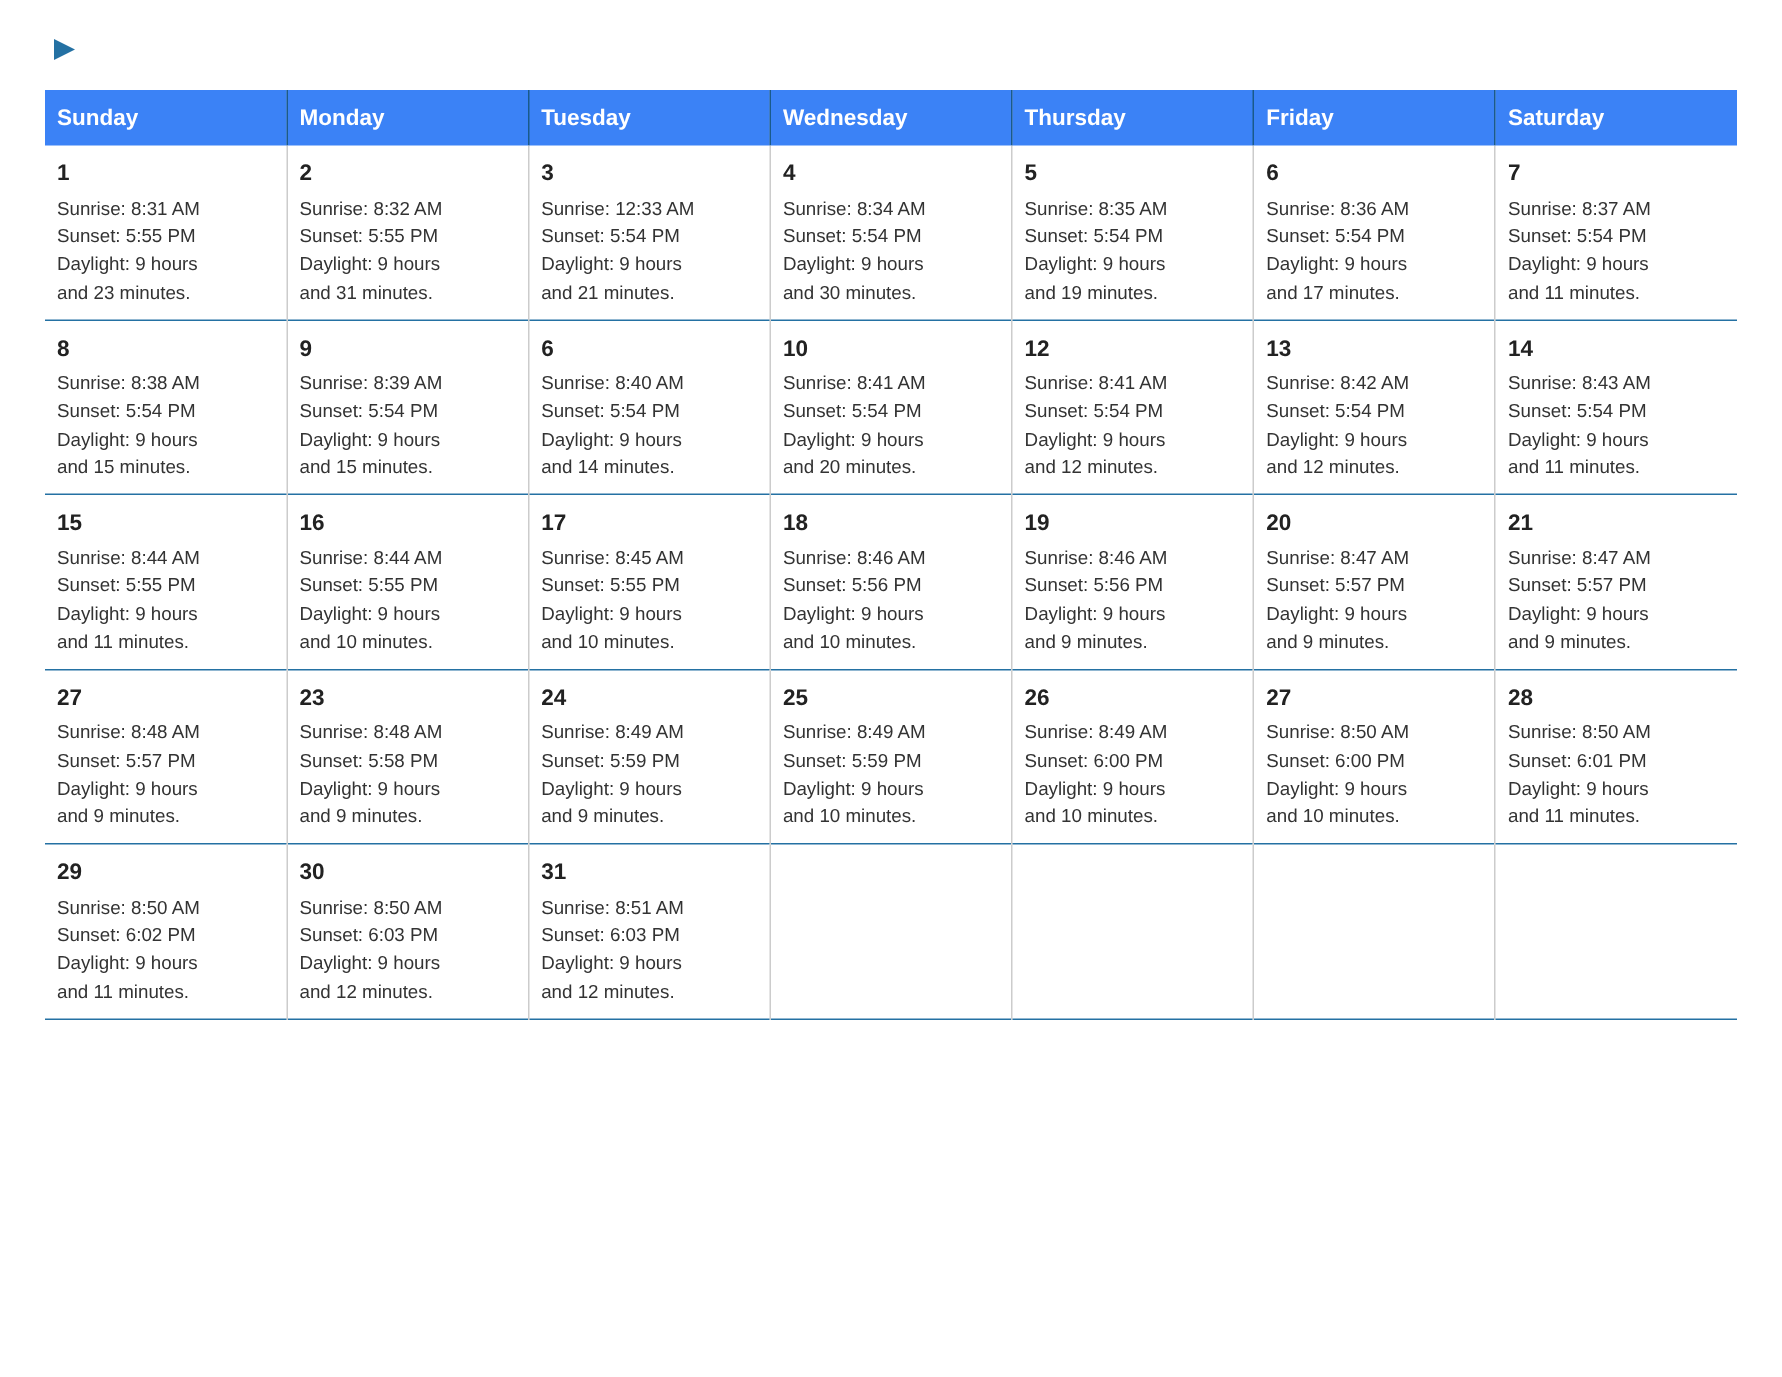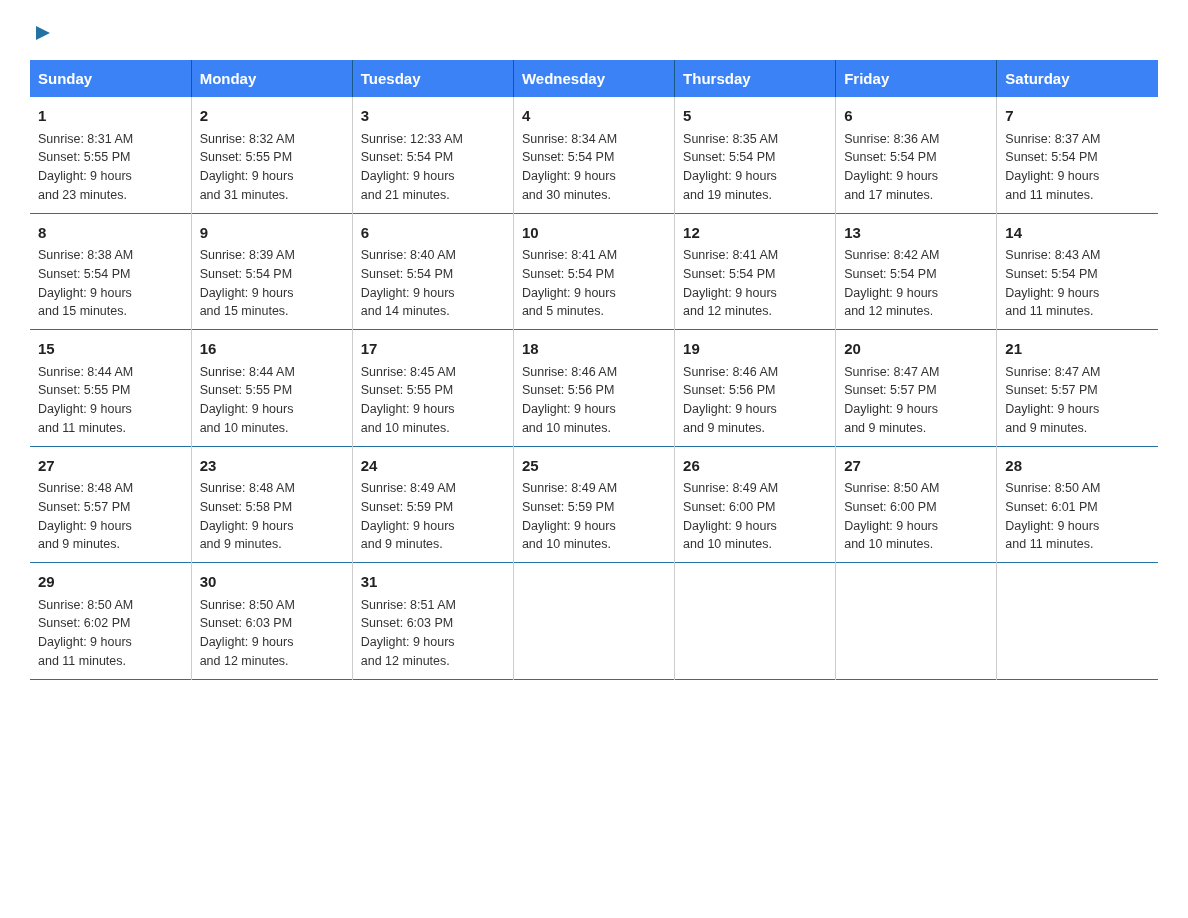--- a/index.html
+++ b/index.html
@@ -109,21 +109,21 @@
         <td><span class="day-num">3</span><span>Sunrise: 12:33 AM</span><br><span>Sunset: 5:54 PM</span><br><span>Daylight: 9 hours</span><br><span>and 21 minutes.</span></td>
         <td><span class="day-num">4</span><span>Sunrise: 8:34 AM</span><br><span>Sunset: 5:54 PM</span><br><span>Daylight: 9 hours</span><br><span>and 30 minutes.</span></td>
         <td><span class="day-num">5</span><span>Sunrise: 8:35 AM</span><br><span>Sunset: 5:54 PM</span><br><span>Daylight: 9 hours</span><br><span>and 19 minutes.</span></td>
         <td><span class="day-num">6</span><span>Sunrise: 8:36 AM</span><br><span>Sunset: 5:54 PM</span><br><span>Daylight: 9 hours</span><br><span>and 17 minutes.</span></td>
         <td><span class="day-num">7</span><span>Sunrise: 8:37 AM</span><br><span>Sunset: 5:54 PM</span><br><span>Daylight: 9 hours</span><br><span>and 11 minutes.</span></td>
       </tr>
       <tr>
         <td><span class="day-num">8</span><span>Sunrise: 8:38 AM</span><br><span>Sunset: 5:54 PM</span><br><span>Daylight: 9 hours</span><br><span>and 15 minutes.</span></td>
         <td><span class="day-num">9</span><span>Sunrise: 8:39 AM</span><br><span>Sunset: 5:54 PM</span><br><span>Daylight: 9 hours</span><br><span>and 15 minutes.</span></td>
         <td><span class="day-num">6</span><span>Sunrise: 8:40 AM</span><br><span>Sunset: 5:54 PM</span><br><span>Daylight: 9 hours</span><br><span>and 14 minutes.</span></td>
-        <td><span class="day-num">10</span><span>Sunrise: 8:41 AM</span><br><span>Sunset: 5:54 PM</span><br><span>Daylight: 9 hours</span><br><span>and 5 minutes.</span></td>
+        <td><span class="day-num">10</span><span>Sunrise: 8:41 AM</span><br><span>Sunset: 5:54 PM</span><br><span>Daylight: 9 hours</span><br><span>and 20 minutes.</span></td>
         <td><span class="day-num">12</span><span>Sunrise: 8:41 AM</span><br><span>Sunset: 5:54 PM</span><br><span>Daylight: 9 hours</span><br><span>and 12 minutes.</span></td>
         <td><span class="day-num">13</span><span>Sunrise: 8:42 AM</span><br><span>Sunset: 5:54 PM</span><br><span>Daylight: 9 hours</span><br><span>and 12 minutes.</span></td>
         <td><span class="day-num">14</span><span>Sunrise: 8:43 AM</span><br><span>Sunset: 5:54 PM</span><br><span>Daylight: 9 hours</span><br><span>and 11 minutes.</span></td>
       </tr>
       <tr>
         <td><span class="day-num">15</span><span>Sunrise: 8:44 AM</span><br><span>Sunset: 5:55 PM</span><br><span>Daylight: 9 hours</span><br><span>and 11 minutes.</span></td>
         <td><span class="day-num">16</span><span>Sunrise: 8:44 AM</span><br><span>Sunset: 5:55 PM</span><br><span>Daylight: 9 hours</span><br><span>and 10 minutes.</span></td>
         <td><span class="day-num">17</span><span>Sunrise: 8:45 AM</span><br><span>Sunset: 5:55 PM</span><br><span>Daylight: 9 hours</span><br><span>and 10 minutes.</span></td>
         <td><span class="day-num">18</span><span>Sunrise: 8:46 AM</span><br><span>Sunset: 5:56 PM</span><br><span>Daylight: 9 hours</span><br><span>and 10 minutes.</span></td>
         <td><span class="day-num">19</span><span>Sunrise: 8:46 AM</span><br><span>Sunset: 5:56 PM</span><br><span>Daylight: 9 hours</span><br><span>and 9 minutes.</span></td>

